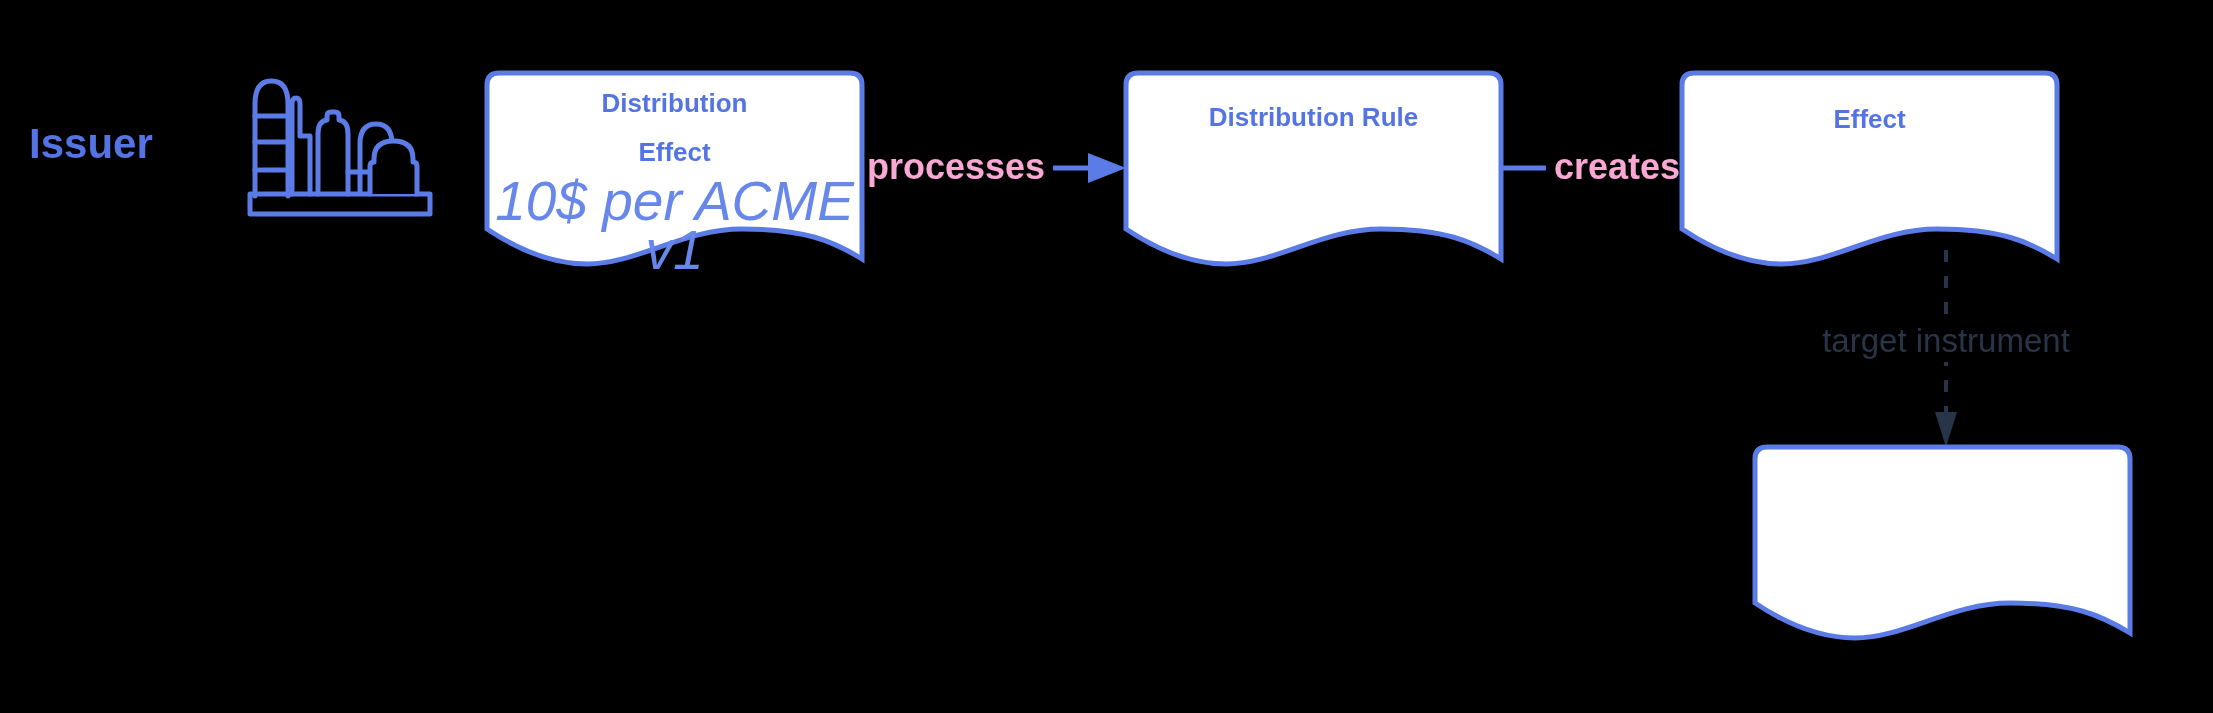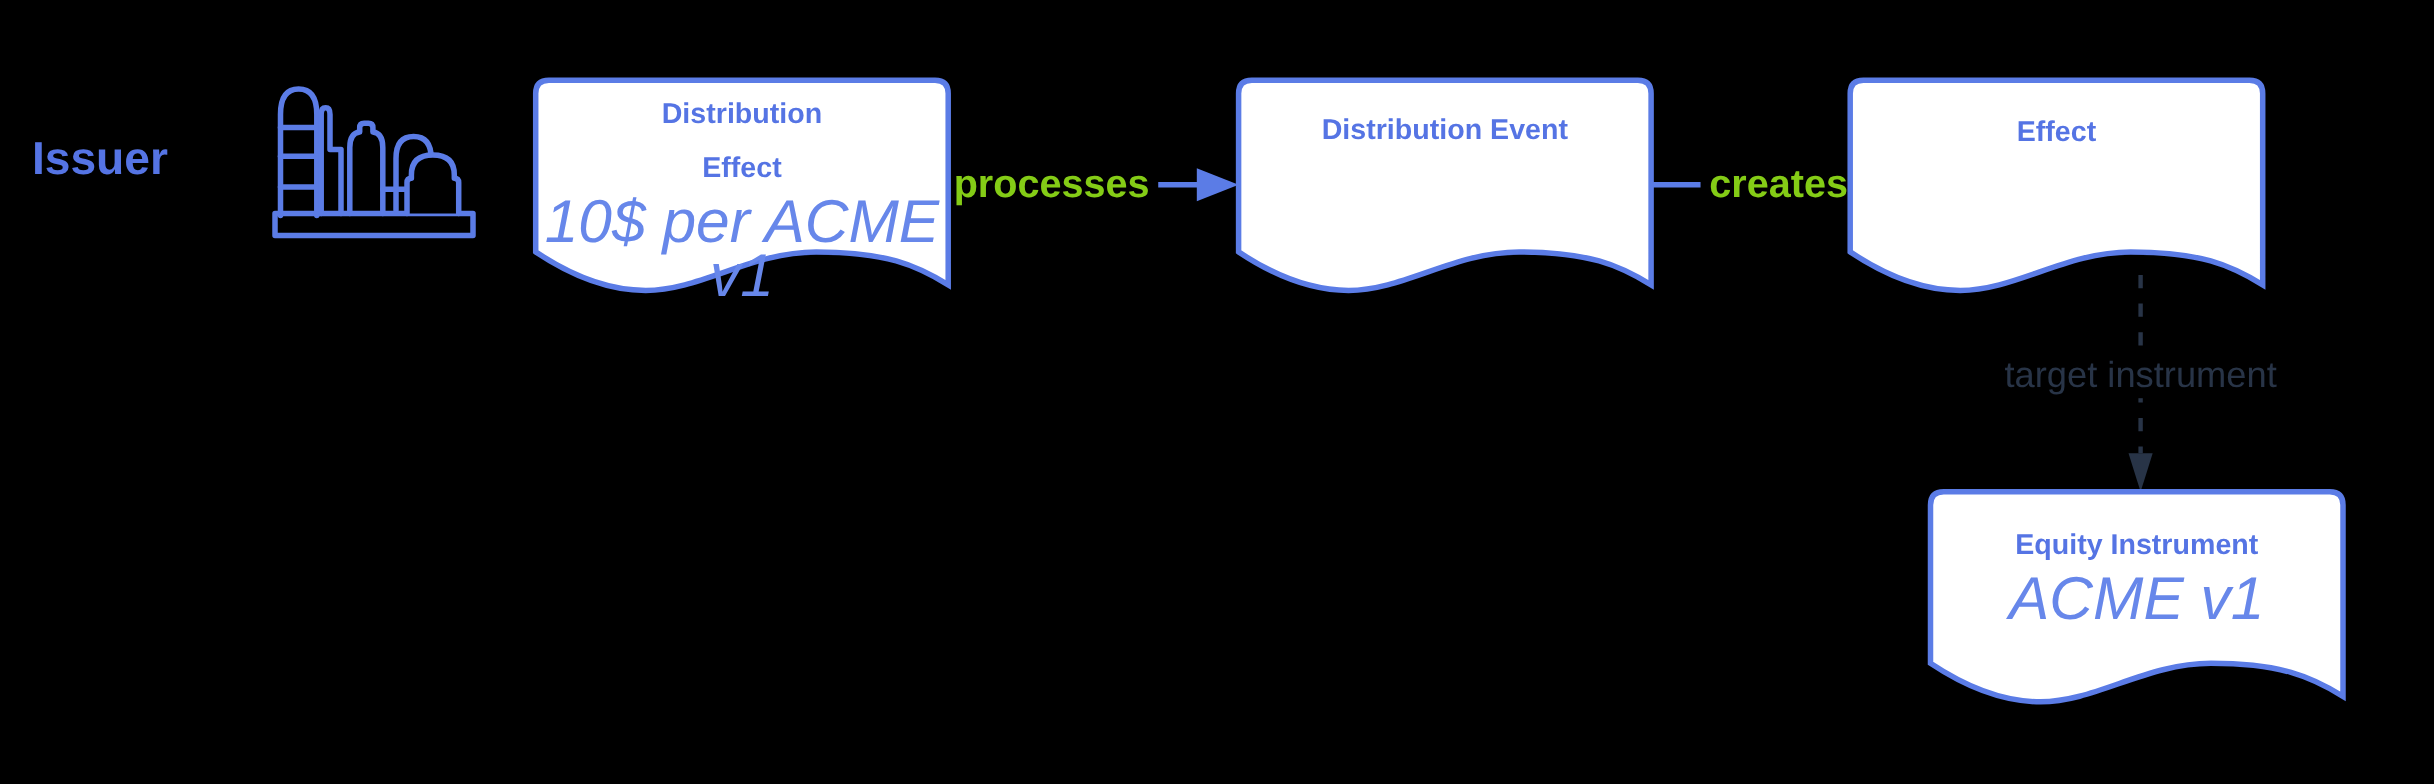--- a/index.html
+++ b/index.html
@@ -25,21 +25,21 @@
     fill:none;stroke:#5b7ce6;stroke-width:5;stroke-linecap:round;stroke-linejoin:round;
   }
   #factory .filled{fill:#000000;}
   #edge-layer{position:absolute;left:0;top:0;}
   .edge-line{stroke:#5b7ce6;stroke-width:5;fill:none;}
   .edge-head{fill:#5b7ce6;stroke:none;}
   .edge-dashed{stroke:#283447;stroke-width:4;fill:none;stroke-dasharray:12 14;}
   .edge-head-dark{fill:#283447;stroke:none;}
   .edge-label{
     position:absolute;transform:translate(-50%,-50%);
-    background:#000000;color:#84cc16;font-weight:bold;font-size:36px;
+    background:#000000;color:#f9a8d4;font-weight:bold;font-size:36px;
     padding:2px 8px;white-space:nowrap;
   }
   .edge-label.dark{color:#283447;font-weight:normal;font-size:33px;}
 </style>
 </head>
 <body>
 
 <div id="canvas">
 
   <div class="actor-label">Issuer</div>
@@ -87,36 +87,32 @@
       <span class="title-line">Effect</span>
       <span class="plain-line">10$ per ACME v1</span>
     </div>
   </div>
 
   <div class="node" style="left:1126px;top:73px;">
     <svg width="375" height="196" viewBox="0 0 375 196">
       <path class="doc-shape" d="M0,156 L0,12 Q0,0 12,0 L363,0 Q375,0 375,12 L375,186 C346,168 318,156 255,156 C196,156 150,191 100,191 C60,191 24,172 0,156 Z"></path>
     </svg>
     <div class="node-text" style="padding-top:20px;">
-      <span class="title-line">Distribution Event</span>
+      <span class="title-line">Distribution Rule</span>
     </div>
   </div>
 
   <div class="node" style="left:1682px;top:73px;">
     <svg width="375" height="196" viewBox="0 0 375 196">
       <path class="doc-shape" d="M0,156 L0,12 Q0,0 12,0 L363,0 Q375,0 375,12 L375,186 C346,168 318,156 255,156 C196,156 150,191 100,191 C60,191 24,172 0,156 Z"></path>
     </svg>
     <div class="node-text" style="padding-top:22px;">
       <span class="title-line">Effect</span>
     </div>
   </div>
 
   <div class="node" style="left:1755px;top:447px;">
     <svg width="375" height="196" viewBox="0 0 375 196">
       <path class="doc-shape" d="M0,156 L0,12 Q0,0 12,0 L363,0 Q375,0 375,12 L375,186 C346,168 318,156 255,156 C196,156 150,191 100,191 C60,191 24,172 0,156 Z"></path>
     </svg>
-    <div class="node-text" style="padding-top:24px;">
-      <span class="title-line">Equity Instrument</span>
-      <span class="plain-line">ACME v1</span>
-    </div>
   </div>
 
 </div>
 
 </body></html>

